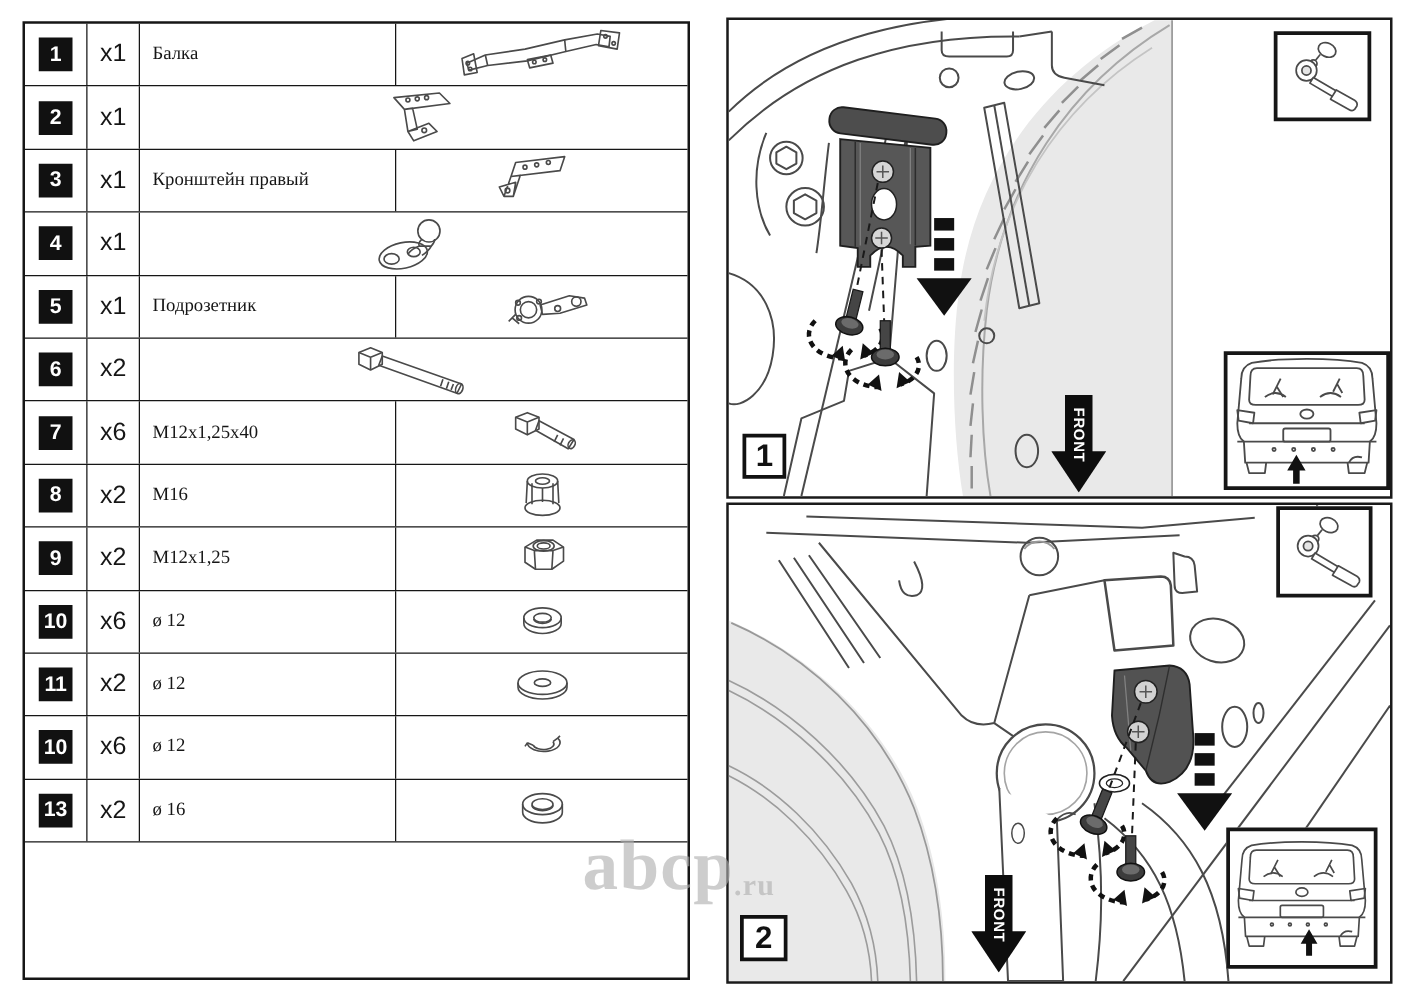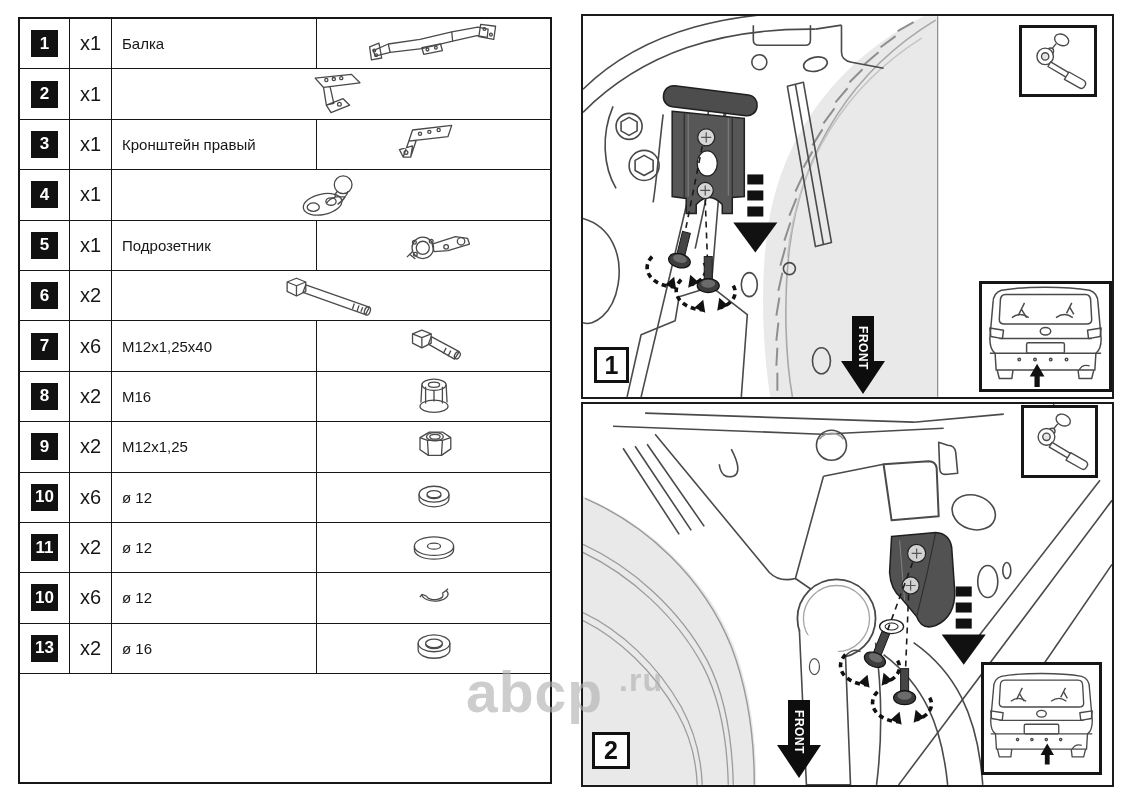--- a/index.html
+++ b/index.html
@@ -12,47 +12,47 @@
     position:absolute;left:18px;top:17px;width:534px;
     border:2px solid #161616;background:#fff;box-sizing:border-box;z-index:10;
   }
   .t-row{display:flex;height:50.4px;border-bottom:1.8px solid #161616;box-sizing:border-box;}
   .c-num{width:50px;border-right:1.8px solid #161616;display:flex;align-items:center;justify-content:center;box-sizing:border-box;}
   .badge{
     width:27px;height:27px;background:var(--badge-bg,#111);color:#fff;
     font-weight:bold;font-size:17px;display:flex;align-items:center;justify-content:center;
   }
   .c-qty{width:42px;border-right:1.8px solid #161616;display:flex;align-items:center;justify-content:center;font-size:20px;box-sizing:border-box;}
-  .c-name{width:205px;border-right:1.8px solid #161616;display:flex;align-items:center;padding-left:10px;font-size:15px;box-sizing:border-box;}
+  .c-name{width:205px;border-right:1.8px solid #161616;display:flex;align-items:center;padding-left:10px;font-size:15px;box-sizing:border-box;font-family:Liberation Serif, serif;}
   .c-img{flex:1;display:flex;align-items:center;justify-content:center;}
   .t-empty{height:108px;}
   
   .panel{
     position:absolute;left:581px;width:533px;height:385px;
     border:2.5px solid #1a1a1a;background:#fff;box-sizing:border-box;z-index:10;
   }
   #panel-1{top:14px;} #panel-2{top:402px;}
   .panel svg.art{position:absolute;left:0;top:0;width:100%;height:100%;}
   .inset{position:absolute;border:3px solid #161616;background:#fff;box-sizing:border-box;z-index:5;}
   .inset svg{width:100%;height:100%;display:block;}
   .num-label{
     position:absolute;border:3px solid #111;background:#fff;box-sizing:border-box;
     display:flex;align-items:center;justify-content:center;
     font-weight:bold;font-size:25px;color:#111;z-index:6;
   }
   .front-arrow{position:absolute;z-index:6;}
   .front-arrow text{font-family:"Liberation Sans",sans-serif;}
   
   .watermark{
-    position:absolute;left:466px;top:664px;z-index:40;display:flex;align-items:flex-start;
-    font-family:Liberation Sans, sans-serif;font-weight:bold;color:var(--wm-color,#b0b0b0);
-    opacity:.62;letter-spacing:1px;pointer-events:none;gap:16px;
+    position:absolute;left:466px;top:664px;z-index:40;display:flex;align-items:flex-end;
+    font-family:Liberation Serif, serif;font-weight:bold;color:var(--wm-color,#b0b0b0);
+    opacity:.62;letter-spacing:1px;pointer-events:none;
   }
   .wm-main{font-size:57px;line-height:1;}
-  .wm-suffix{font-size:32px;line-height:1;}
+  .wm-suffix{font-size:24px;line-height:1;}
 </style>
 </head>
 <body>
 
 <svg width="0" height="0" style="position:absolute" aria-hidden="true">
   <defs>
     <g id="bolt">
       <rect x="-4" y="-30" width="8" height="27" fill="#454545" stroke="#1a1a1a" stroke-width="1"></rect>
       <ellipse cx="0" cy="-1" rx="11" ry="7" fill="#3c3c3c" stroke="#111" stroke-width="1.2"></ellipse>
       <ellipse cx="0" cy="-3" rx="7" ry="4" fill="#6b6b6b"></ellipse>

